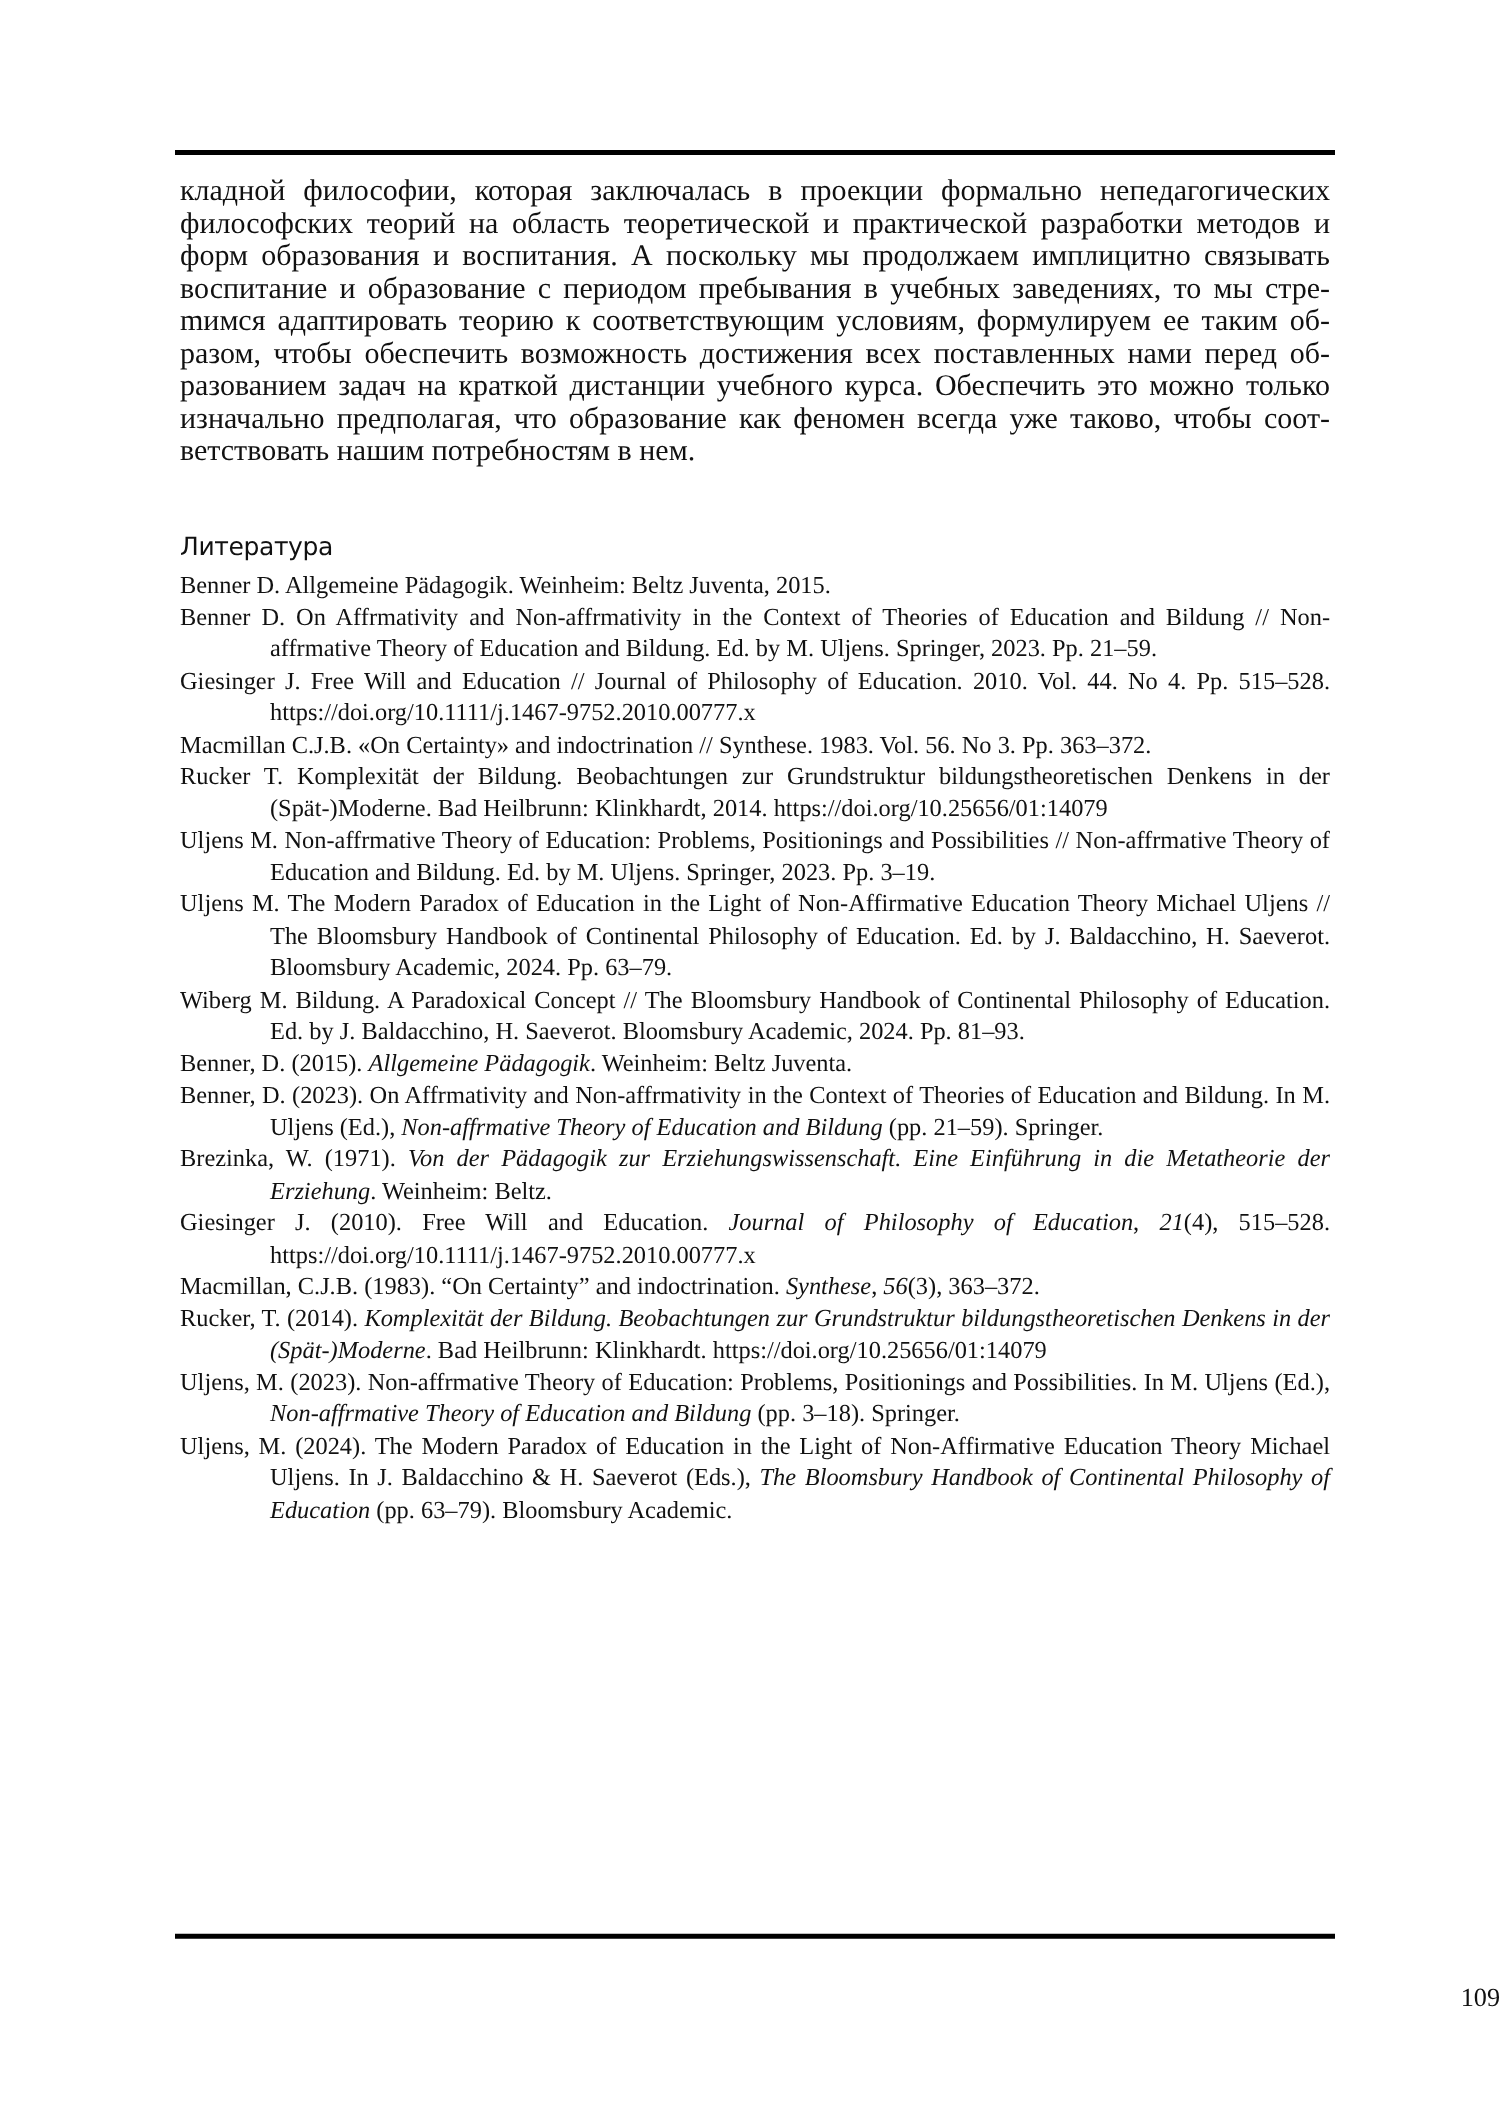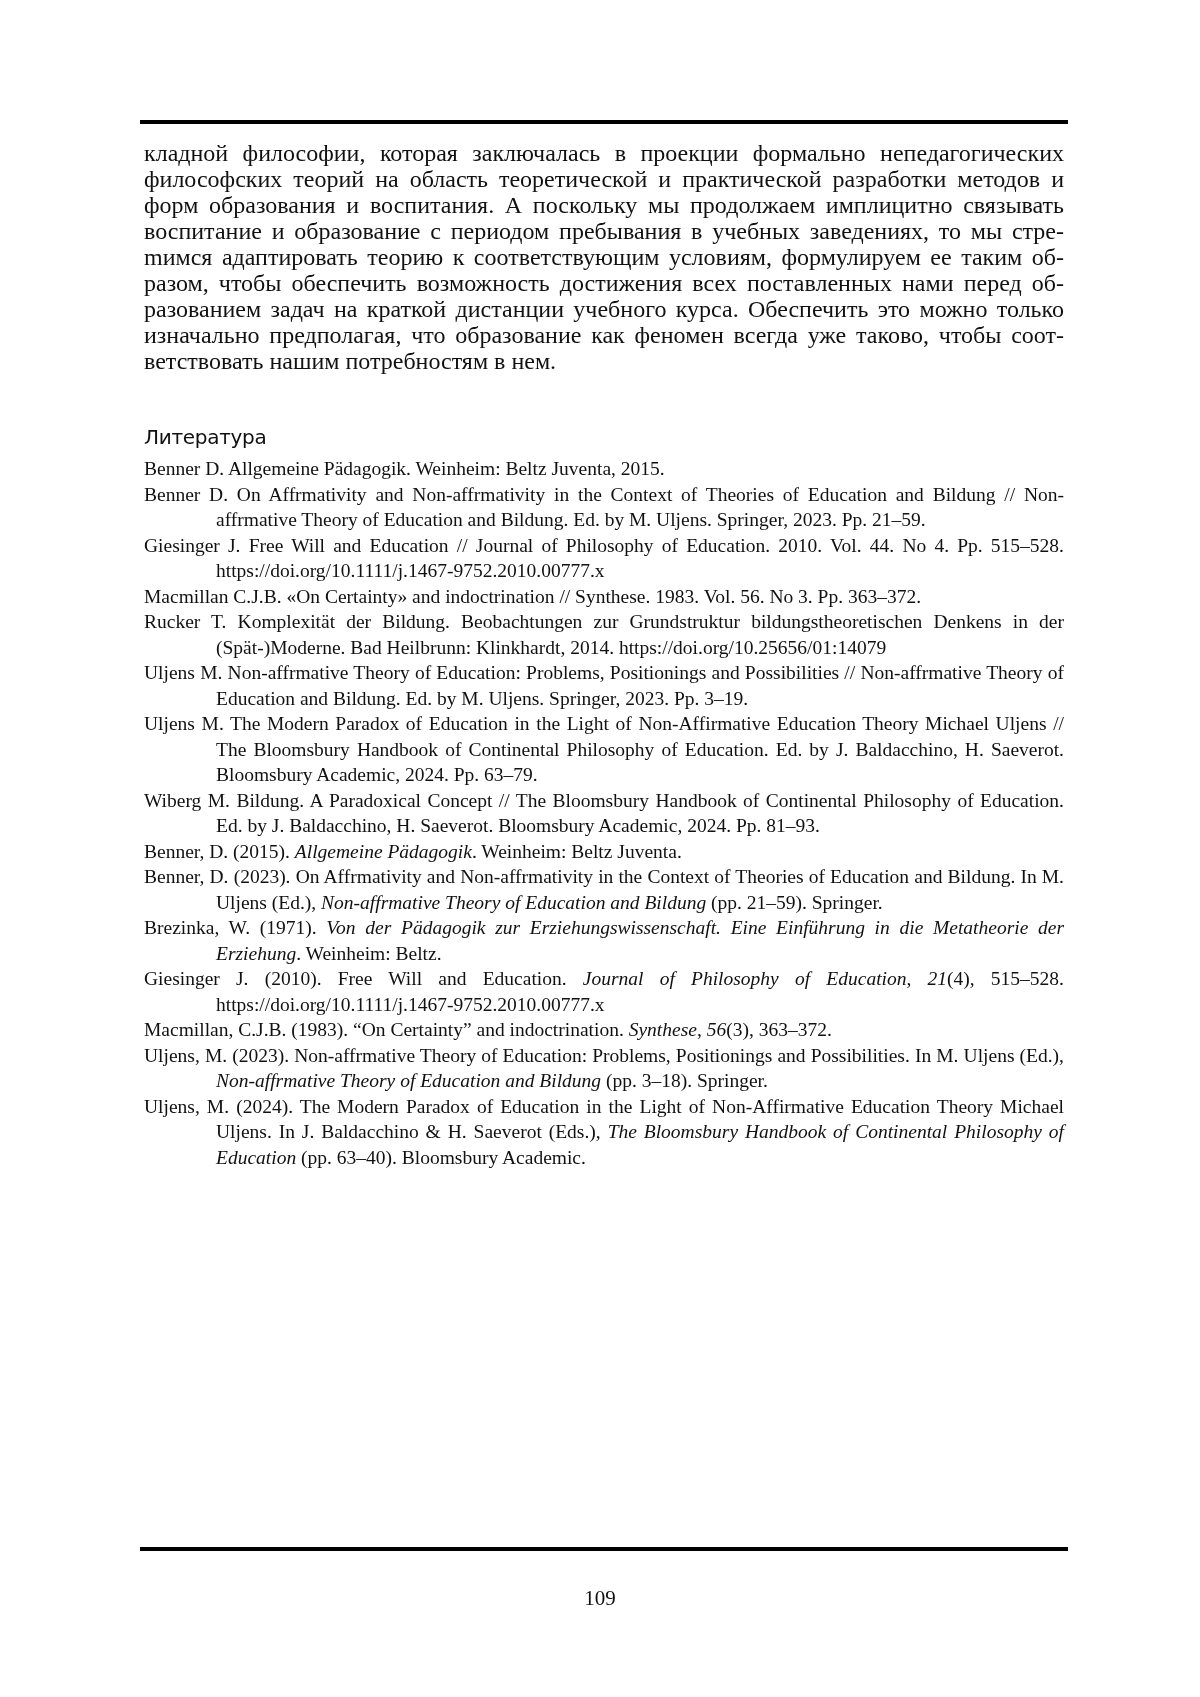--- a/index.html
+++ b/index.html
@@ -12,21 +12,21 @@
   .para { font-size: 24px; line-height: 26px; text-align: justify; margin: 0;
           hyphens: manual; }
   h2.sec { font-family: "DejaVu Sans", sans-serif; font-weight: normal; font-size: 20px;
            margin: 0; line-height: 26px; letter-spacing: -0.3px; }
   h2.lit { margin-top: 50px; margin-bottom: 6px; }
   h2.ref { margin-top: 20px; margin-bottom: 6px; }
   ul.refs { list-style: none; margin: 0; padding: 0; }
   ul.refs li { font-size: 19.5px; line-height: 25.5px; text-align: justify;
                padding-left: 72px; text-indent: -72px; margin: 0; }
   .it { font-style: italic; }
-  .page-num { position: absolute; top: 1586px; left: 0; width: 1200px; text-align: center;
+  .page-num { position: absolute; top: 1586px; left: 0; width: 1200px; text-align: right;
               font-size: 21px; }
 </style>
 </head>
 <body>
 
 <div class="rule top"></div>
 
 <div class="content">
   <p class="para">кладной философии, которая заключалась в проекции формально непедагогических философских теорий на область теоретической и практической разработки методов и форм образования и воспитания. А поскольку мы продолжаем имплицитно связывать воспитание и образование с периодом пребывания в учебных заведениях, то мы стре­mимся адаптировать теорию к соответствующим условиям, формулируем ее таким об­разом, чтобы обеспечить возможность достижения всех поставленных нами перед об­разованием задач на краткой дистанции учебного курса. Обеспечить это можно только изначально предполагая, что образование как феномен всегда уже таково, чтобы соот­ветствовать нашим потребностям в нем.</p>
 
@@ -41,19 +41,20 @@
     <li>Uljens M. The Modern Paradox of Education in the Light of Non-Affirmative Education Theory Michael Uljens // The Bloomsbury Handbook of Continental Philosophy of Education. Ed. by J. Baldacchino, H. Saeverot. Bloomsbury Academic, 2024. Pp. 63–79.</li>
     <li>Wiberg M. Bildung. A Paradoxical Concept // The Bloomsbury Handbook of Continental Philosophy of Education. Ed. by J. Baldacchino, H. Saeverot. Bloomsbury Academic, 2024. Pp. 81–93.</li>
   </ul>
 
   <ul class="refs" id="references-list">
       <li><span>Benner, D. (2015). </span><span class="it">Allgemeine Pädagogik</span><span>. Weinheim: Beltz Juventa.</span></li>
       <li><span>Benner, D. (2023). On Affrmativity and Non-affrmativity in the Context of Theories of Education and Bildung. In M. Uljens (Ed.), </span><span class="it">Non-affrmative Theory of Education and Bildung</span><span> (pp. 21–59). Springer.</span></li>
       <li><span>Brezinka, W. (1971). </span><span class="it">Von der Pädagogik zur Erziehungswissenschaft. Eine Einführung in die Meta­theorie der Erziehung</span><span>. Weinheim: Beltz.</span></li>
       <li><span>Giesinger J. (2010). Free Will and Education. </span><span class="it">Journal of Philosophy of Education</span><span>, </span><span class="it">21</span><span>(4), 515–528. https://doi.org/10.1111/j.1467-9752.2010.00777.x</span></li>
       <li><span>Macmillan, C.J.B. (1983). “On Certainty” and indoctrination. </span><span class="it">Synthese</span><span>, </span><span class="it">56</span><span>(3), 363–372.</span></li>
+      <li><span>Rucker, T. (2014). </span><span class="it">Komplexität der Bildung. Beobachtungen zur Grundstruktur bildungstheoretischen Denkens in der (Spät-)Moderne</span><span>. Bad Heilbrunn: Klinkhardt. https://doi.org/10.25656/01:14079</span></li>
       <li><span>Uljens, M. (2023). Non-affrmative Theory of Education: Problems, Positionings and Possibilities. In M. Uljens (Ed.), </span><span class="it">Non-affrmative Theory of Education and Bildung</span><span> (pp. 3–18). Springer.</span></li>
-      <li><span>Uljens, M. (2024). The Modern Paradox of Education in the Light of Non-Affirmative Education Theory Michael Uljens. In J. Baldacchino &amp; H. Saeverot (Eds.), </span><span class="it">The Bloomsbury Handbook of Continental Philosophy of Education</span><span> (pp. 63–40). Bloomsbury Academic.</span></li>
+      <li><span>Uljens, M. (2024). The Modern Paradox of Education in the Light of Non-Affirmative Education Theory Michael Uljens. In J. Baldacchino &amp; H. Saeverot (Eds.), </span><span class="it">The Bloomsbury Handbook of Continental Philosophy of Education</span><span> (pp. 63–79). Bloomsbury Academic.</span></li>
     </ul>
 </div>
 
 <div class="rule bottom"></div>
 <div class="page-num">109</div>
 
 </body></html>

